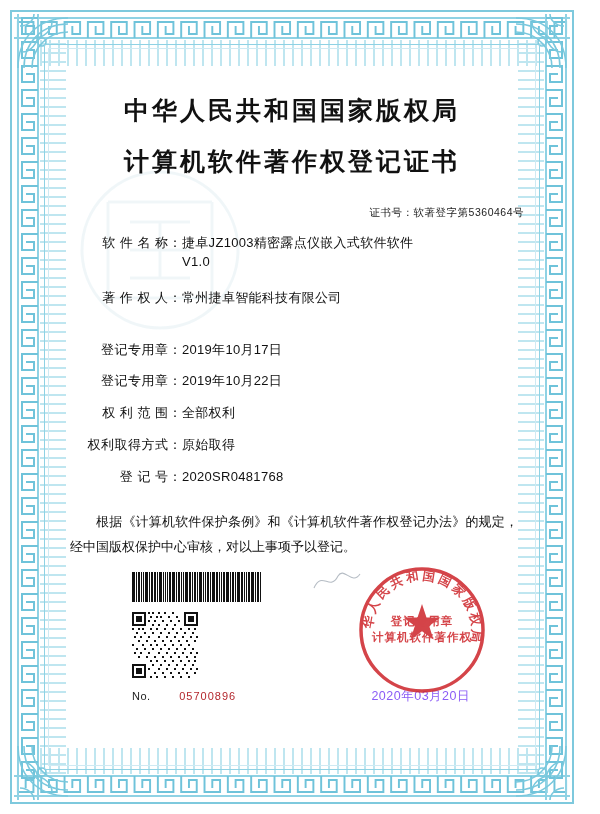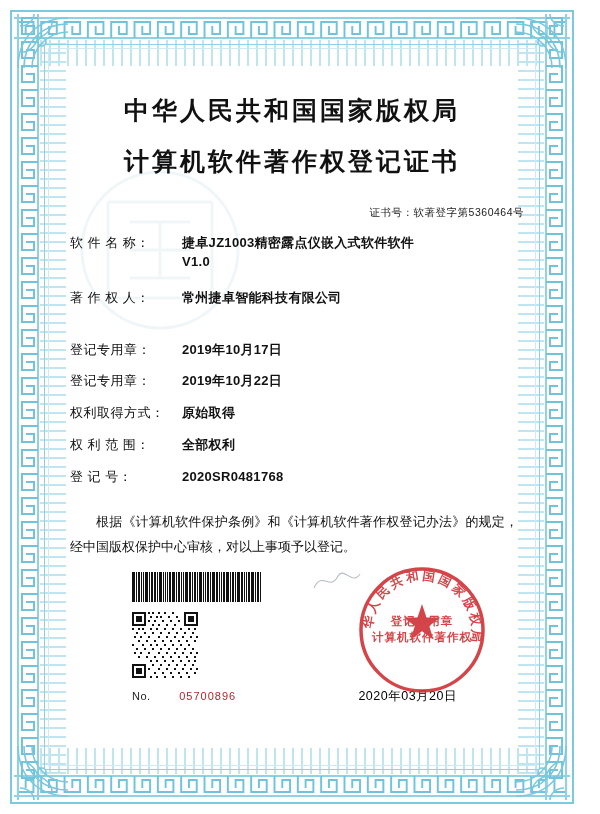--- a/index.html
+++ b/index.html
@@ -145,24 +145,25 @@
     align-items: flex-start;
     margin-bottom: 17px;
     font-size: 13px;
     color: #111111;
   }
   .field-label {
     width: 112px;
     flex: 0 0 112px;
     letter-spacing: 0.5px;
     white-space: pre;
+    text-align: right;
   }
   .field-value {
     flex: 1 1 auto;
-    font-weight: bold;
+    font-weight: normal;
     letter-spacing: 0.3px;
     line-height: 1.45;
     white-space: pre-line;
   }
   .field-row.tight { margin-bottom: 13px; }
   .gap-lg { height: 16px; }
 
   .paragraph {
     margin-top: 22px;
     padding-left: 14px;
@@ -216,24 +217,24 @@
     letter-spacing: 0.5px;
   }
   .serial .sn {
     color: #b3272d;
     letter-spacing: 1px;
     margin-left: 25px;
   }
 
   .issue-date {
     position: absolute;
-    right: 71px;
+    right: 58px;
     top: 116px;
     font-size: 12.5px;
-    color: #000000;
+    color: #8b5cf6;
     letter-spacing: 0.5px;
   }
 
   
   .seal {
     position: absolute;
     right: 40px;
     top: -8px;
     width: 132px;
     height: 132px;
@@ -409,27 +410,27 @@
         <div class="field-label">登记专用章：</div>
         <div class="field-value">2019年10月17日</div>
       </div>
 
       <div class="field-row tight">
         <div class="field-label">登记专用章：</div>
         <div class="field-value">2019年10月22日</div>
       </div>
 
       <div class="field-row tight">
+        <div class="field-label">权 利 范 围：</div>
+        <div class="field-value">全部权利</div>
+      </div>
+
+      <div class="field-row tight">
         <div class="field-label">权利取得方式：</div>
         <div class="field-value">原始取得</div>
-      </div>
-
-      <div class="field-row tight">
-        <div class="field-label">权 利 范 围：</div>
-        <div class="field-value">全部权利</div>
       </div>
 
       <div class="field-row tight">
         <div class="field-label">登 记 号：</div>
         <div class="field-value">2020SR0481768</div>
       </div>
 
     </div>
 
     <div class="paragraph">根据《计算机软件保护条例》和《计算机软件著作权登记办法》的规定，经中国版权保护中心审核，对以上事项予以登记。</div>

